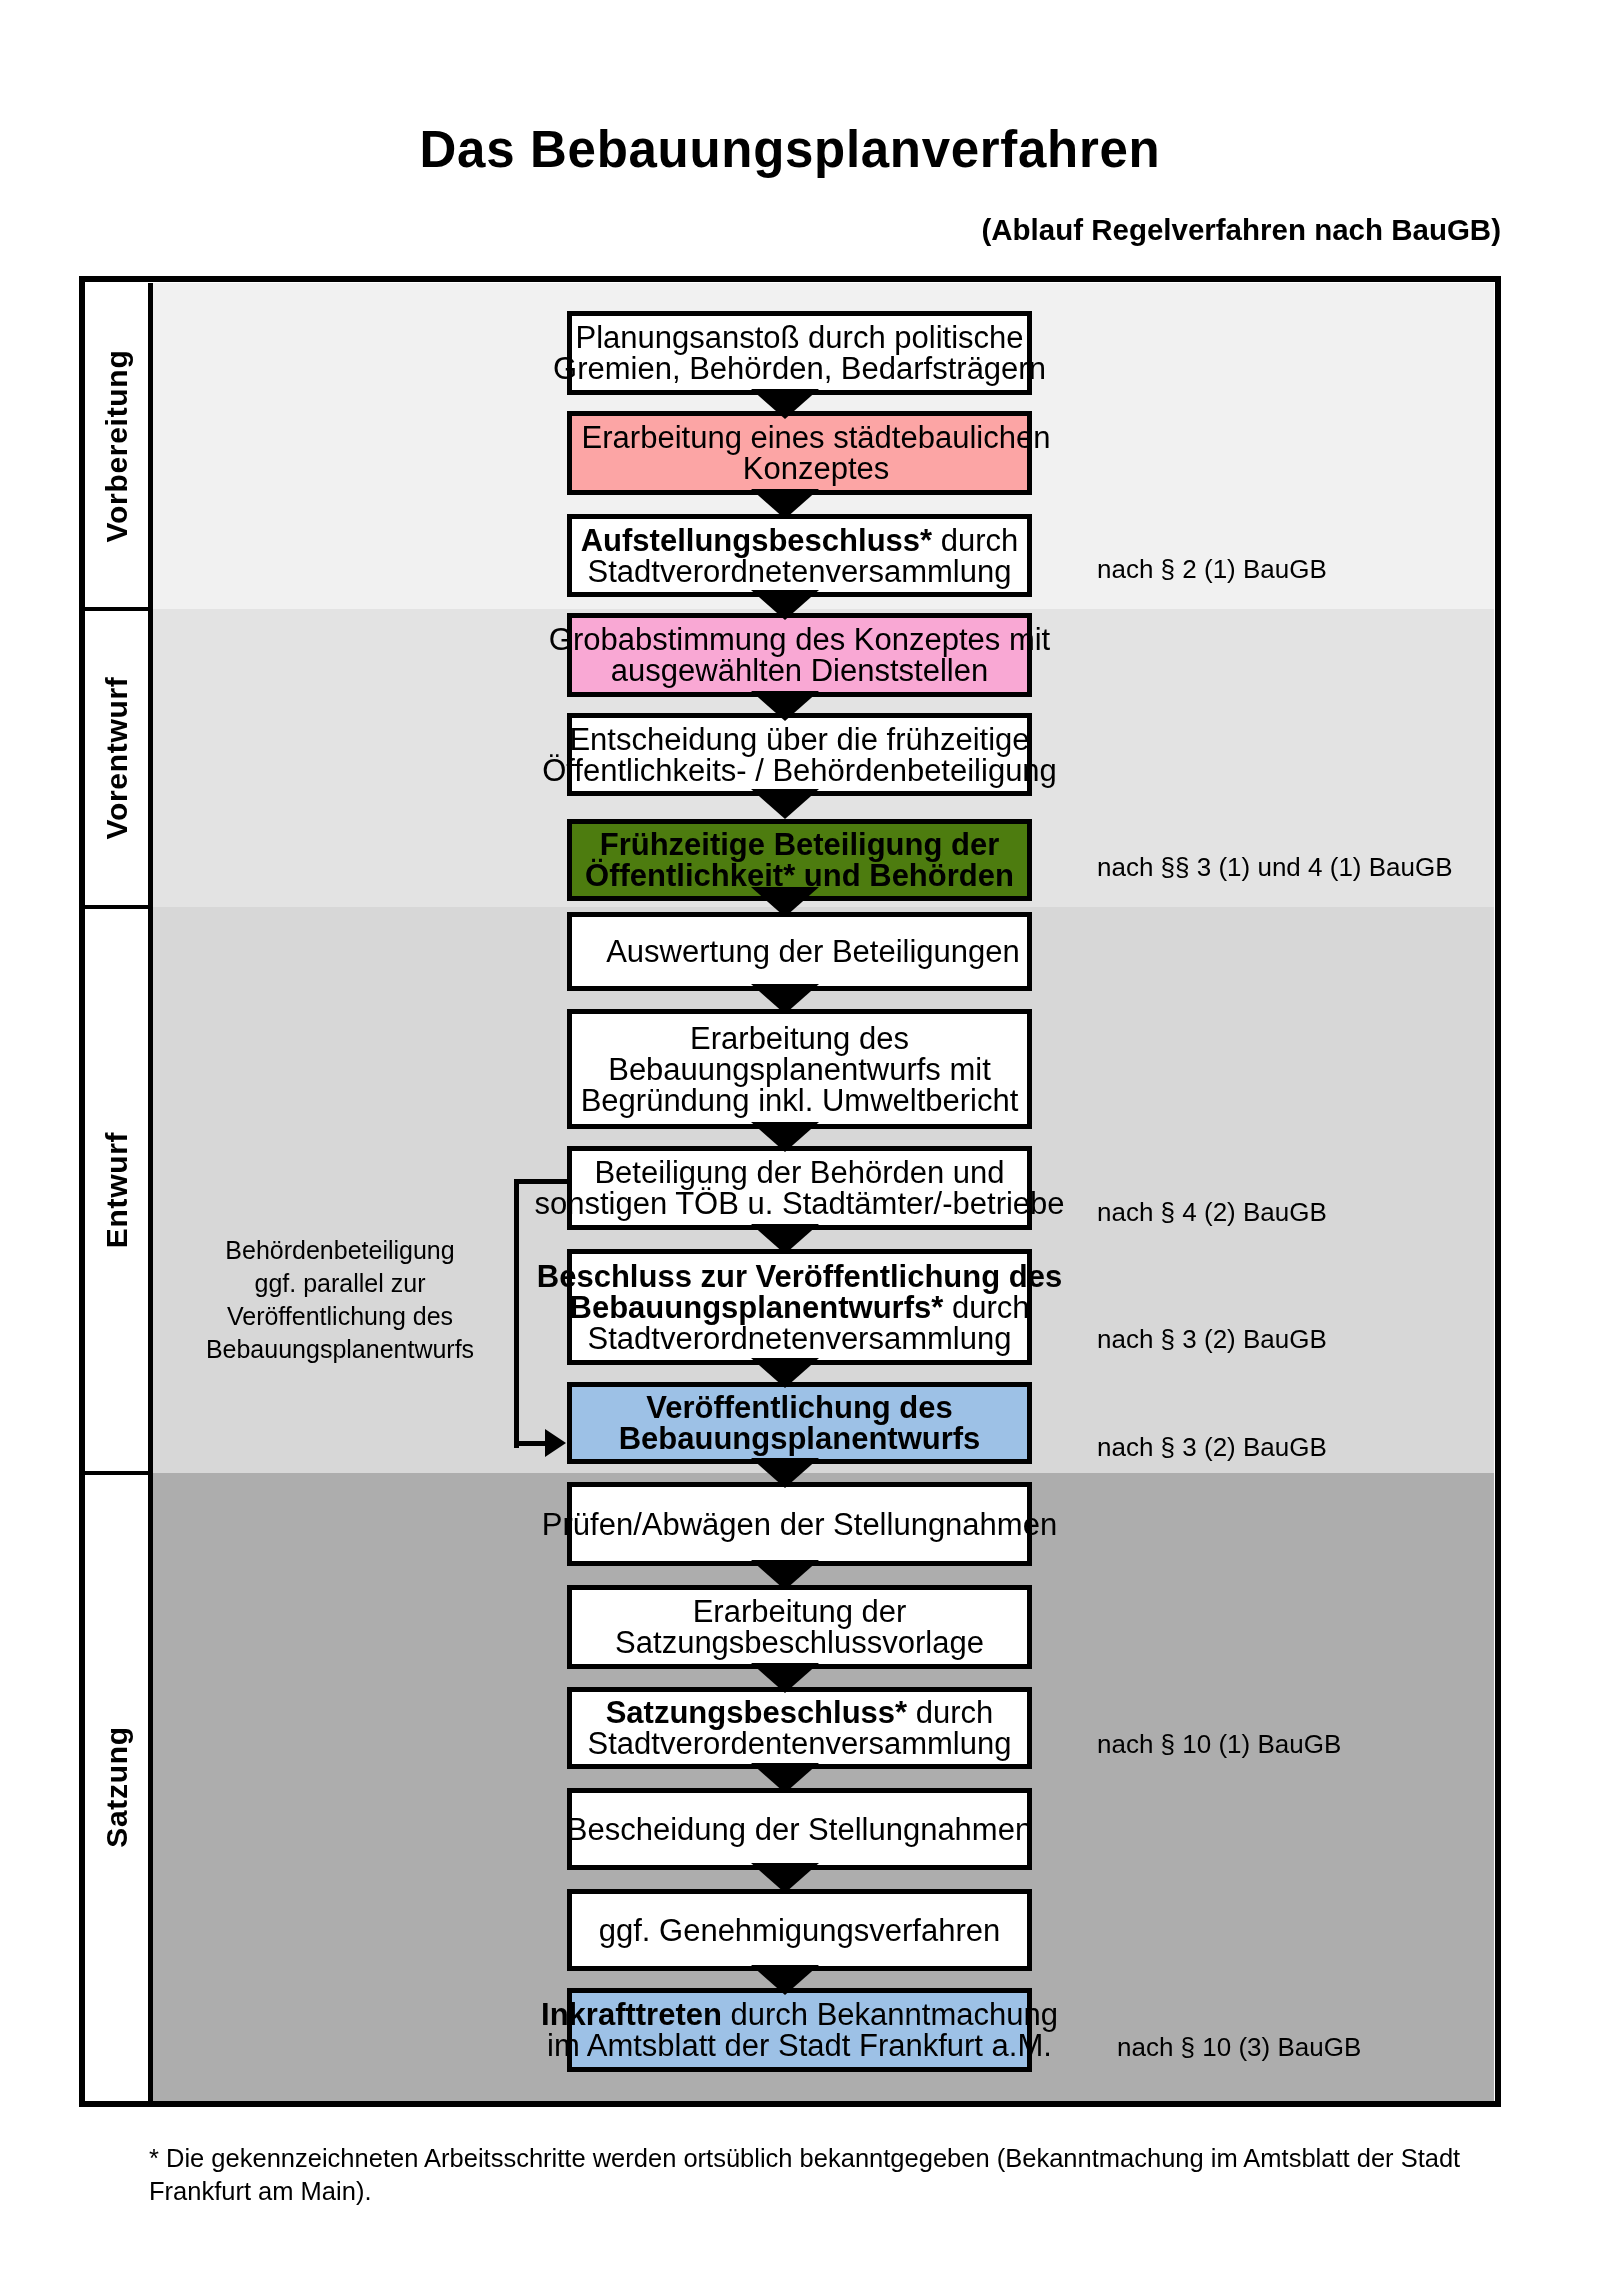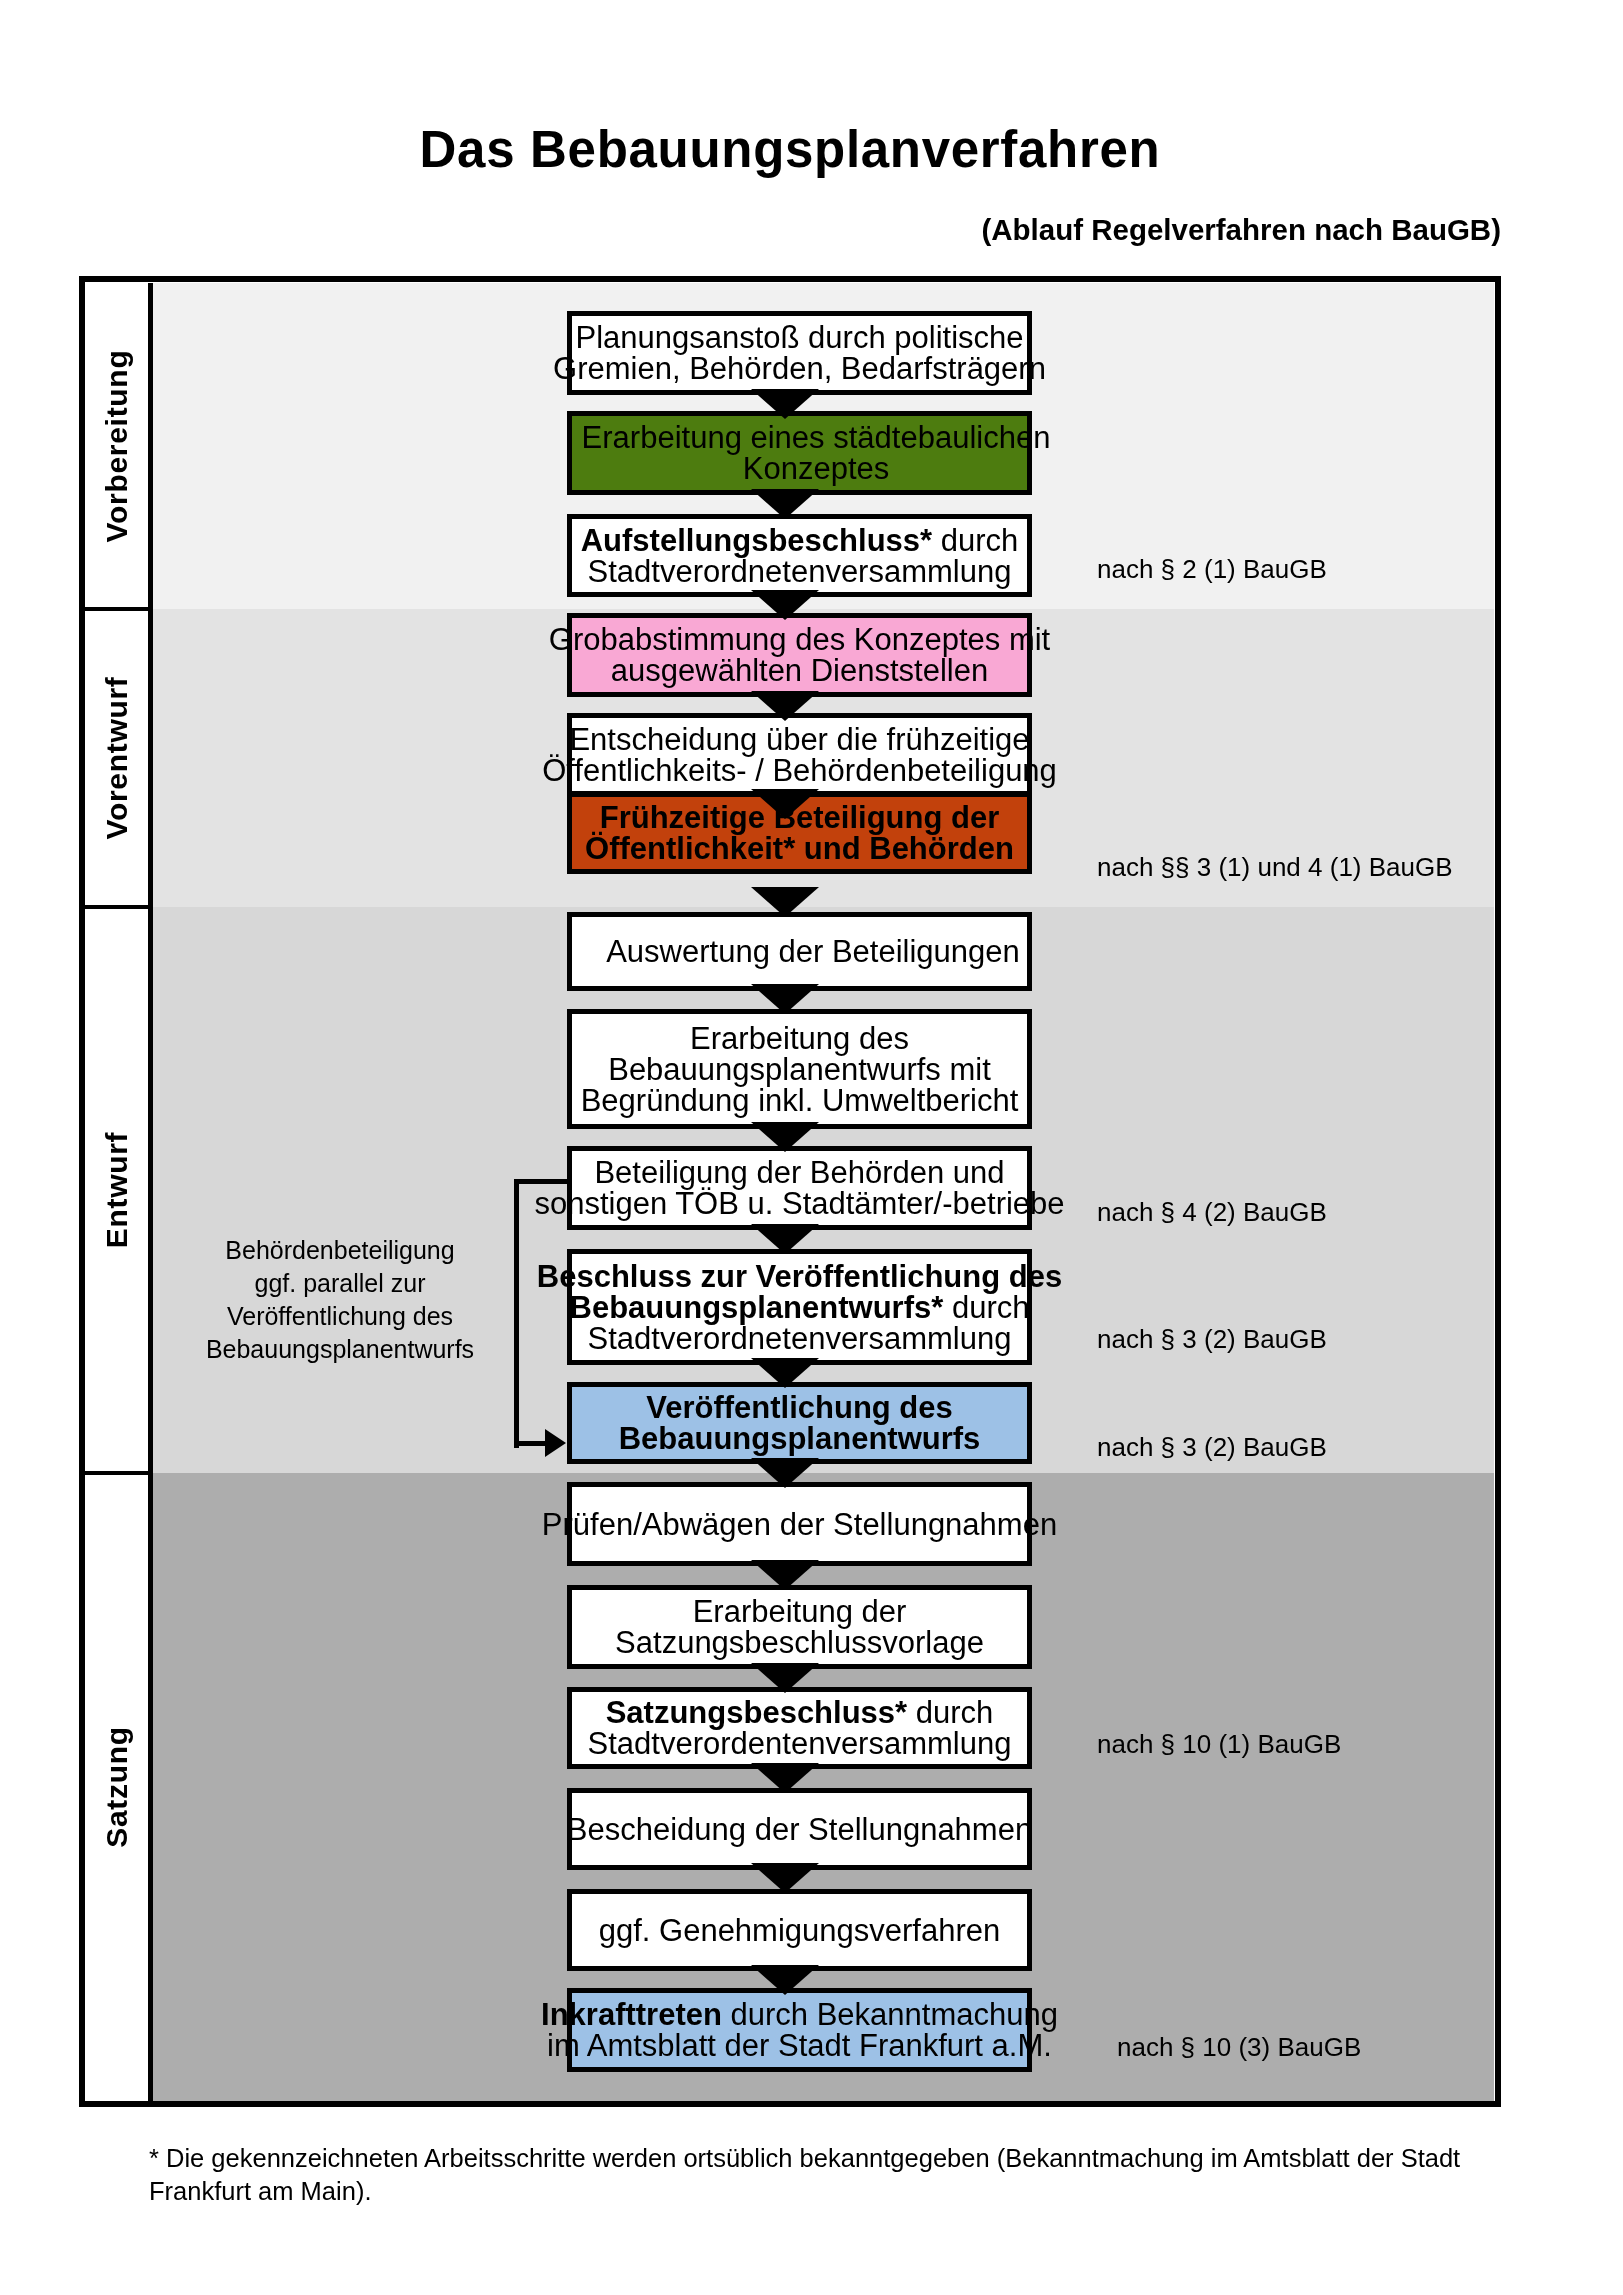--- a/index.html
+++ b/index.html
@@ -82,41 +82,41 @@
       <div class="abs stage-label" style="left: 117px; top: 1190px; width: auto;">Entwurf</div>
       <div class="abs stage-label" style="left: 117px; top: 1787px; width: auto;">Satzung</div>
     </div>
 
   <div id="flow-layer">
       <div class="abs flow-box" style="top: 311px; height: 84px; background: rgb(255, 255, 255);">
         <div class="bline"><span class="bseg">Planungsanstoß durch politische</span></div>
         <div class="bline"><span class="bseg">Gremien, Behörden, Bedarfsträgern</span></div>
       </div>
       <div class="abs arrow-down" style="left: 751px; top: 389px;"></div>
-      <div class="abs flow-box" style="top: 411px; height: 84px; background: #4d7c0f; padding-left: 33px;">
+      <div class="abs flow-box" style="top: 411px; height: 84px; background: #fca5a5; padding-left: 33px;">
         <div class="bline"><span class="bseg">Erarbeitung eines städtebaulichen</span></div>
         <div class="bline"><span class="bseg">Konzeptes</span></div>
       </div>
       <div class="abs arrow-down" style="left: 751px; top: 489px;"></div>
       <div class="abs flow-box" style="top: 514px; height: 83px; background: rgb(255, 255, 255);">
         <div class="bline"><span class="bseg-b">Aufstellungsbeschluss*</span><span class="bseg"> durch</span></div>
         <div class="bline"><span class="bseg">Stadtverordnetenversammlung</span></div>
       </div>
       <div class="abs arrow-down" style="left: 751px; top: 590px;"></div>
       <div class="abs flow-box" style="top: 613px; height: 84px; background: #f9a8d4;">
         <div class="bline"><span class="bseg">Grobabstimmung des Konzeptes mit</span></div>
         <div class="bline"><span class="bseg">ausgewählten Dienststellen</span></div>
       </div>
       <div class="abs arrow-down" style="left: 751px; top: 691px;"></div>
       <div class="abs flow-box" style="top: 713px; height: 83px; background: rgb(255, 255, 255);">
         <div class="bline"><span class="bseg">Entscheidung über die frühzeitige</span></div>
         <div class="bline"><span class="bseg">Öffentlichkeits- / Behördenbeteiligung</span></div>
       </div>
       <div class="abs arrow-down" style="left: 751px; top: 789px;"></div>
-      <div class="abs flow-box" style="top: 792px; height: 82px; background: #c2410c;">
+      <div class="abs flow-box" style="top: 819px; height: 82px; background: #4d7c0f;">
         <div class="bline"><span class="bseg-b">Frühzeitige Beteiligung der</span></div>
         <div class="bline"><span class="bseg-b">Öffentlichkeit* und Behörden</span></div>
       </div>
       <div class="abs arrow-down" style="left: 751px; top: 887px;"></div>
       <div class="abs flow-box" style="top: 912px; height: 79px; background: rgb(255, 255, 255); padding-left: 27px;">
         <div class="bline"><span class="bseg">Auswertung der Beteiligungen</span></div>
       </div>
       <div class="abs arrow-down" style="left: 751px; top: 984px;"></div>
       <div class="abs flow-box" style="top: 1009px; height: 120px; background: rgb(255, 255, 255);">
         <div class="bline"><span class="bseg">Erarbeitung des</span></div>

